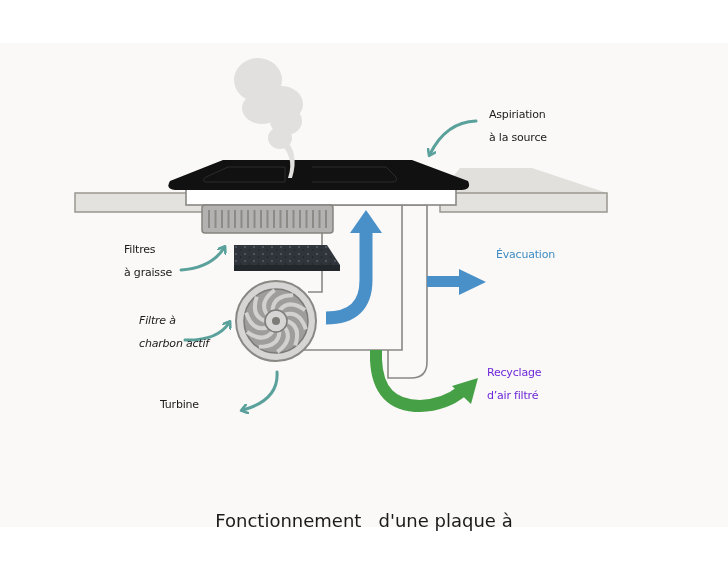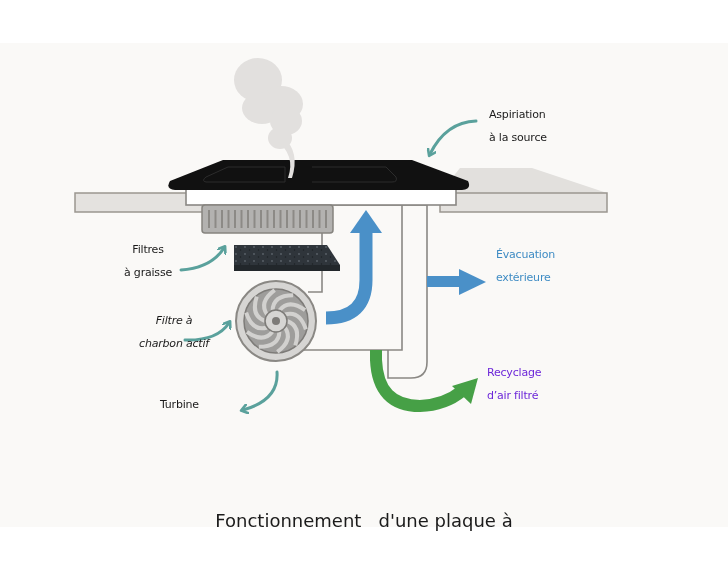--- a/index.html
+++ b/index.html
@@ -2,21 +2,21 @@
 <html><head>
 <meta charset="utf-8">
 <style>
   html, body { margin: 0; padding: 0; background: #ffffff; }
   body { width: 728px; height: 588px; position: relative; overflow: hidden;
          font-family: "DejaVu Sans", "Liberation Sans", sans-serif; }
   #canvas { position: absolute; left: 0; top: 0; width: 728px; height: 588px; }
   .panel { position: absolute; left: 0; top: 43px; width: 728px; height: 484px; background: #faf9f7; }
   svg { position: absolute; left: 0; top: 0; }
   .lbl { position: absolute; font-size: 11px; line-height: 23px; color: #1b1b1b; white-space: nowrap; letter-spacing: -0.2px; }
-  .right { text-align: center; }
+  .right { text-align: left; }
   .blue { color: #3f8cc4; }
   .green { color: #6d28d9; }
   .caption { position: absolute; left: 0; width: 728px; text-align: center; font-size: 18px; line-height: 26px; color: #1b1b1b; }
   .caption span { display: block; }
 </style>
 </head>
 <body>
 
 <div id="canvas">
   <div class="panel"></div>
@@ -136,23 +136,22 @@
 
   <div class="lbl right" style="right:519px; top:309px;font-style:italic;">
     <div>Filtre à</div>
     <div>charbon actif</div>
   </div>
 
   <div class="lbl" style="left:160px; top:393px;">
     <div>Turbine</div>
   </div>
 
-  <div class="lbl blue" style="left:496px; top:243px; text-align:left;">
+  <div class="lbl blue" style="left:496px; top:243px; text-align:right;">
     <div>Évacuation</div>
-    <div>extérieure</div>
   </div>
 
   <div class="lbl green" style="left:487px; top:361px;">
     <div>Recyclage</div>
     <div>d’air filtré</div>
   </div>
 
   <div class="caption" style="top:456px; white-space:pre;">
     <span>Fonctionnement   d'une plaque à</span>
     <span>induction avec hotte intégráe –</span>

